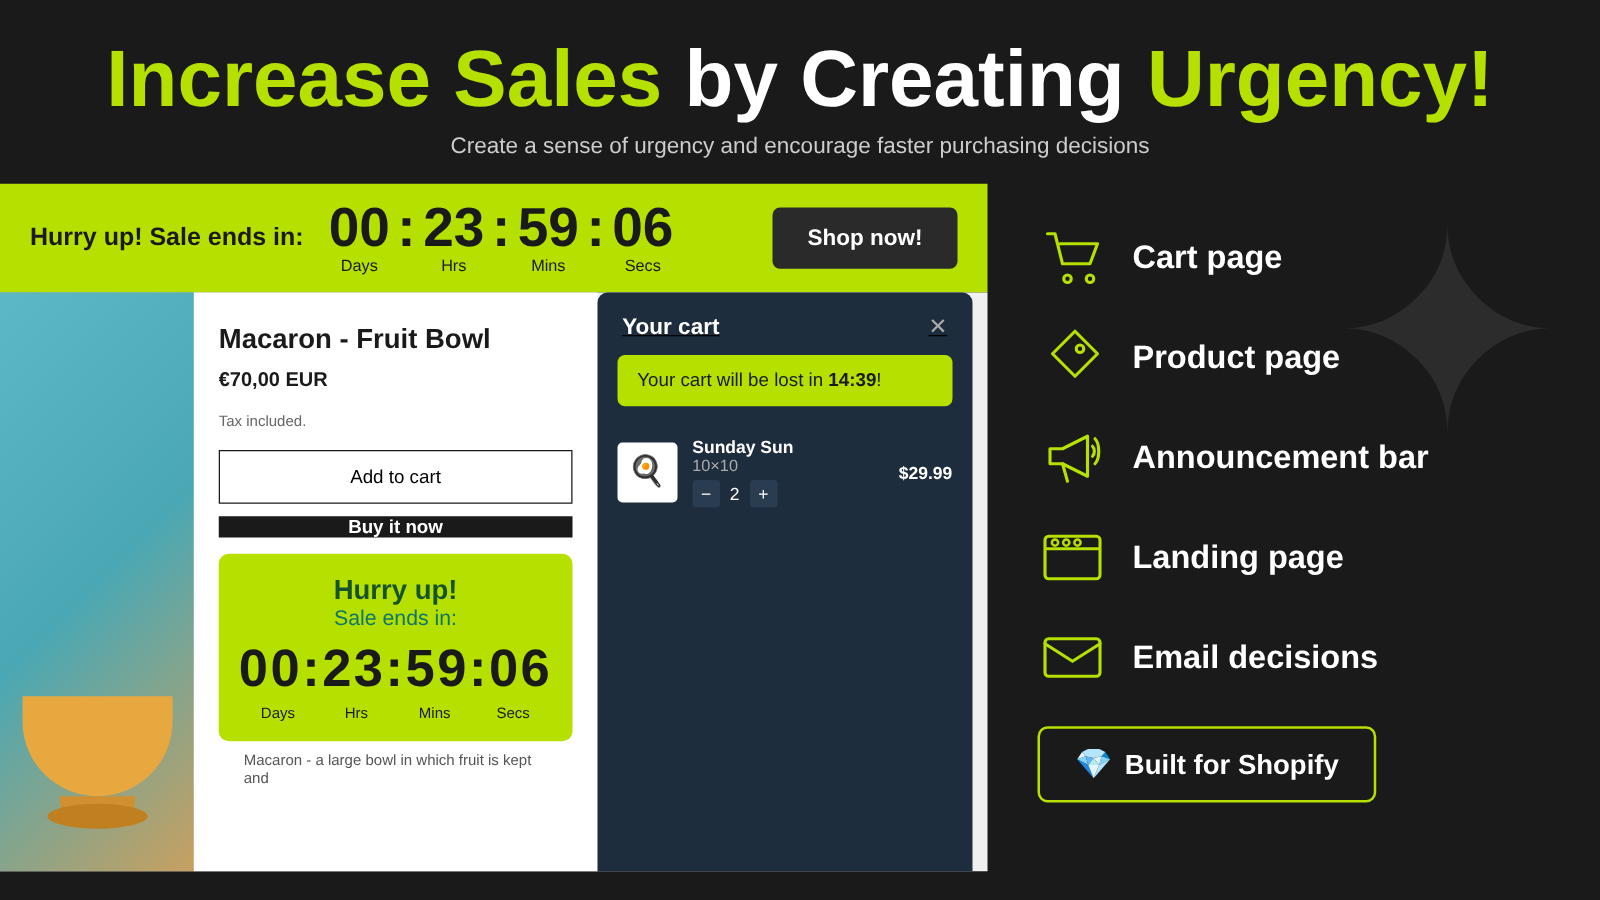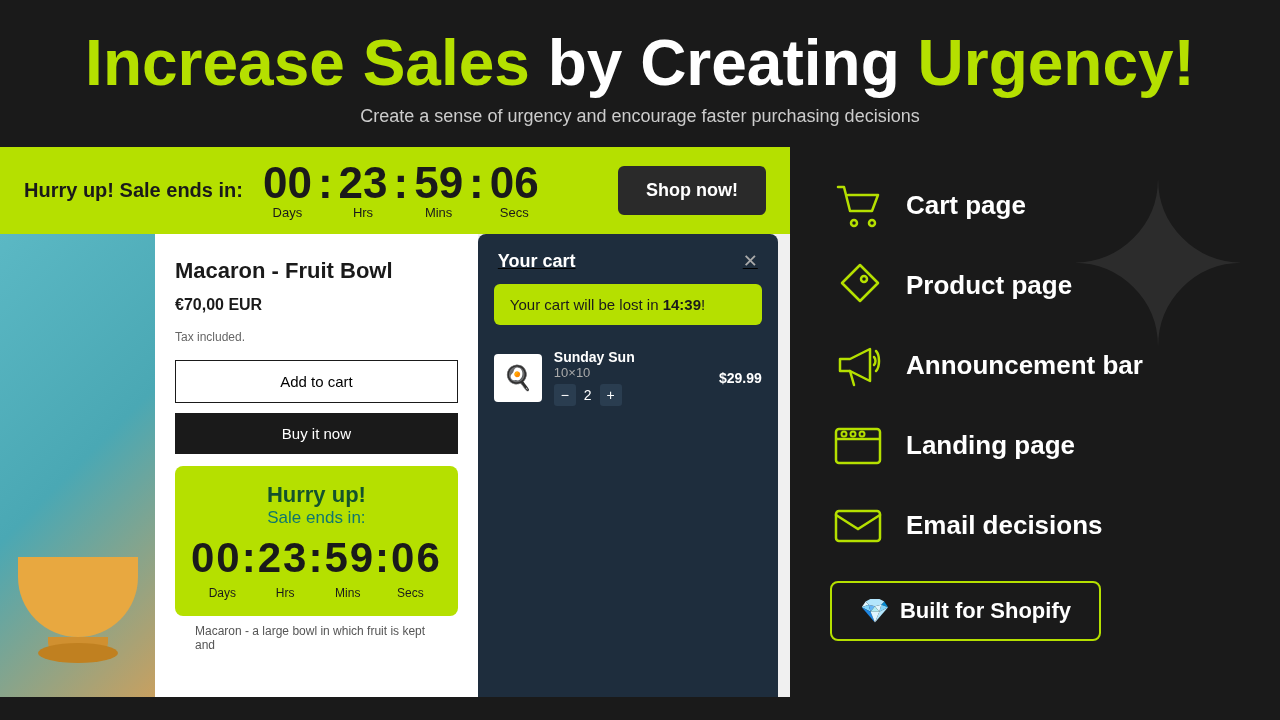--- a/index.html
+++ b/index.html
@@ -172,27 +172,27 @@
       padding: 12px;
       border: 1.5px solid #1a1a1a;
       background: #fff;
       font-size: 15px;
       cursor: pointer;
       margin-bottom: 10px;
       font-weight: 500;
     }
     .buy-now-btn {
       width: 100%;
-      padding: 12px;
+      padding: 0;
       border: none;
       background: #1a1a1a;
       color: #fff;
       font-size: 15px;
       cursor: pointer;
-      font-weight: 400;
+      font-weight: 700;
     }
 
     
     .countdown-widget {
       background: #b5e000;
       border-radius: 8px;
       margin-top: 12px;
       padding: 16px;
       text-align: center;
     }

